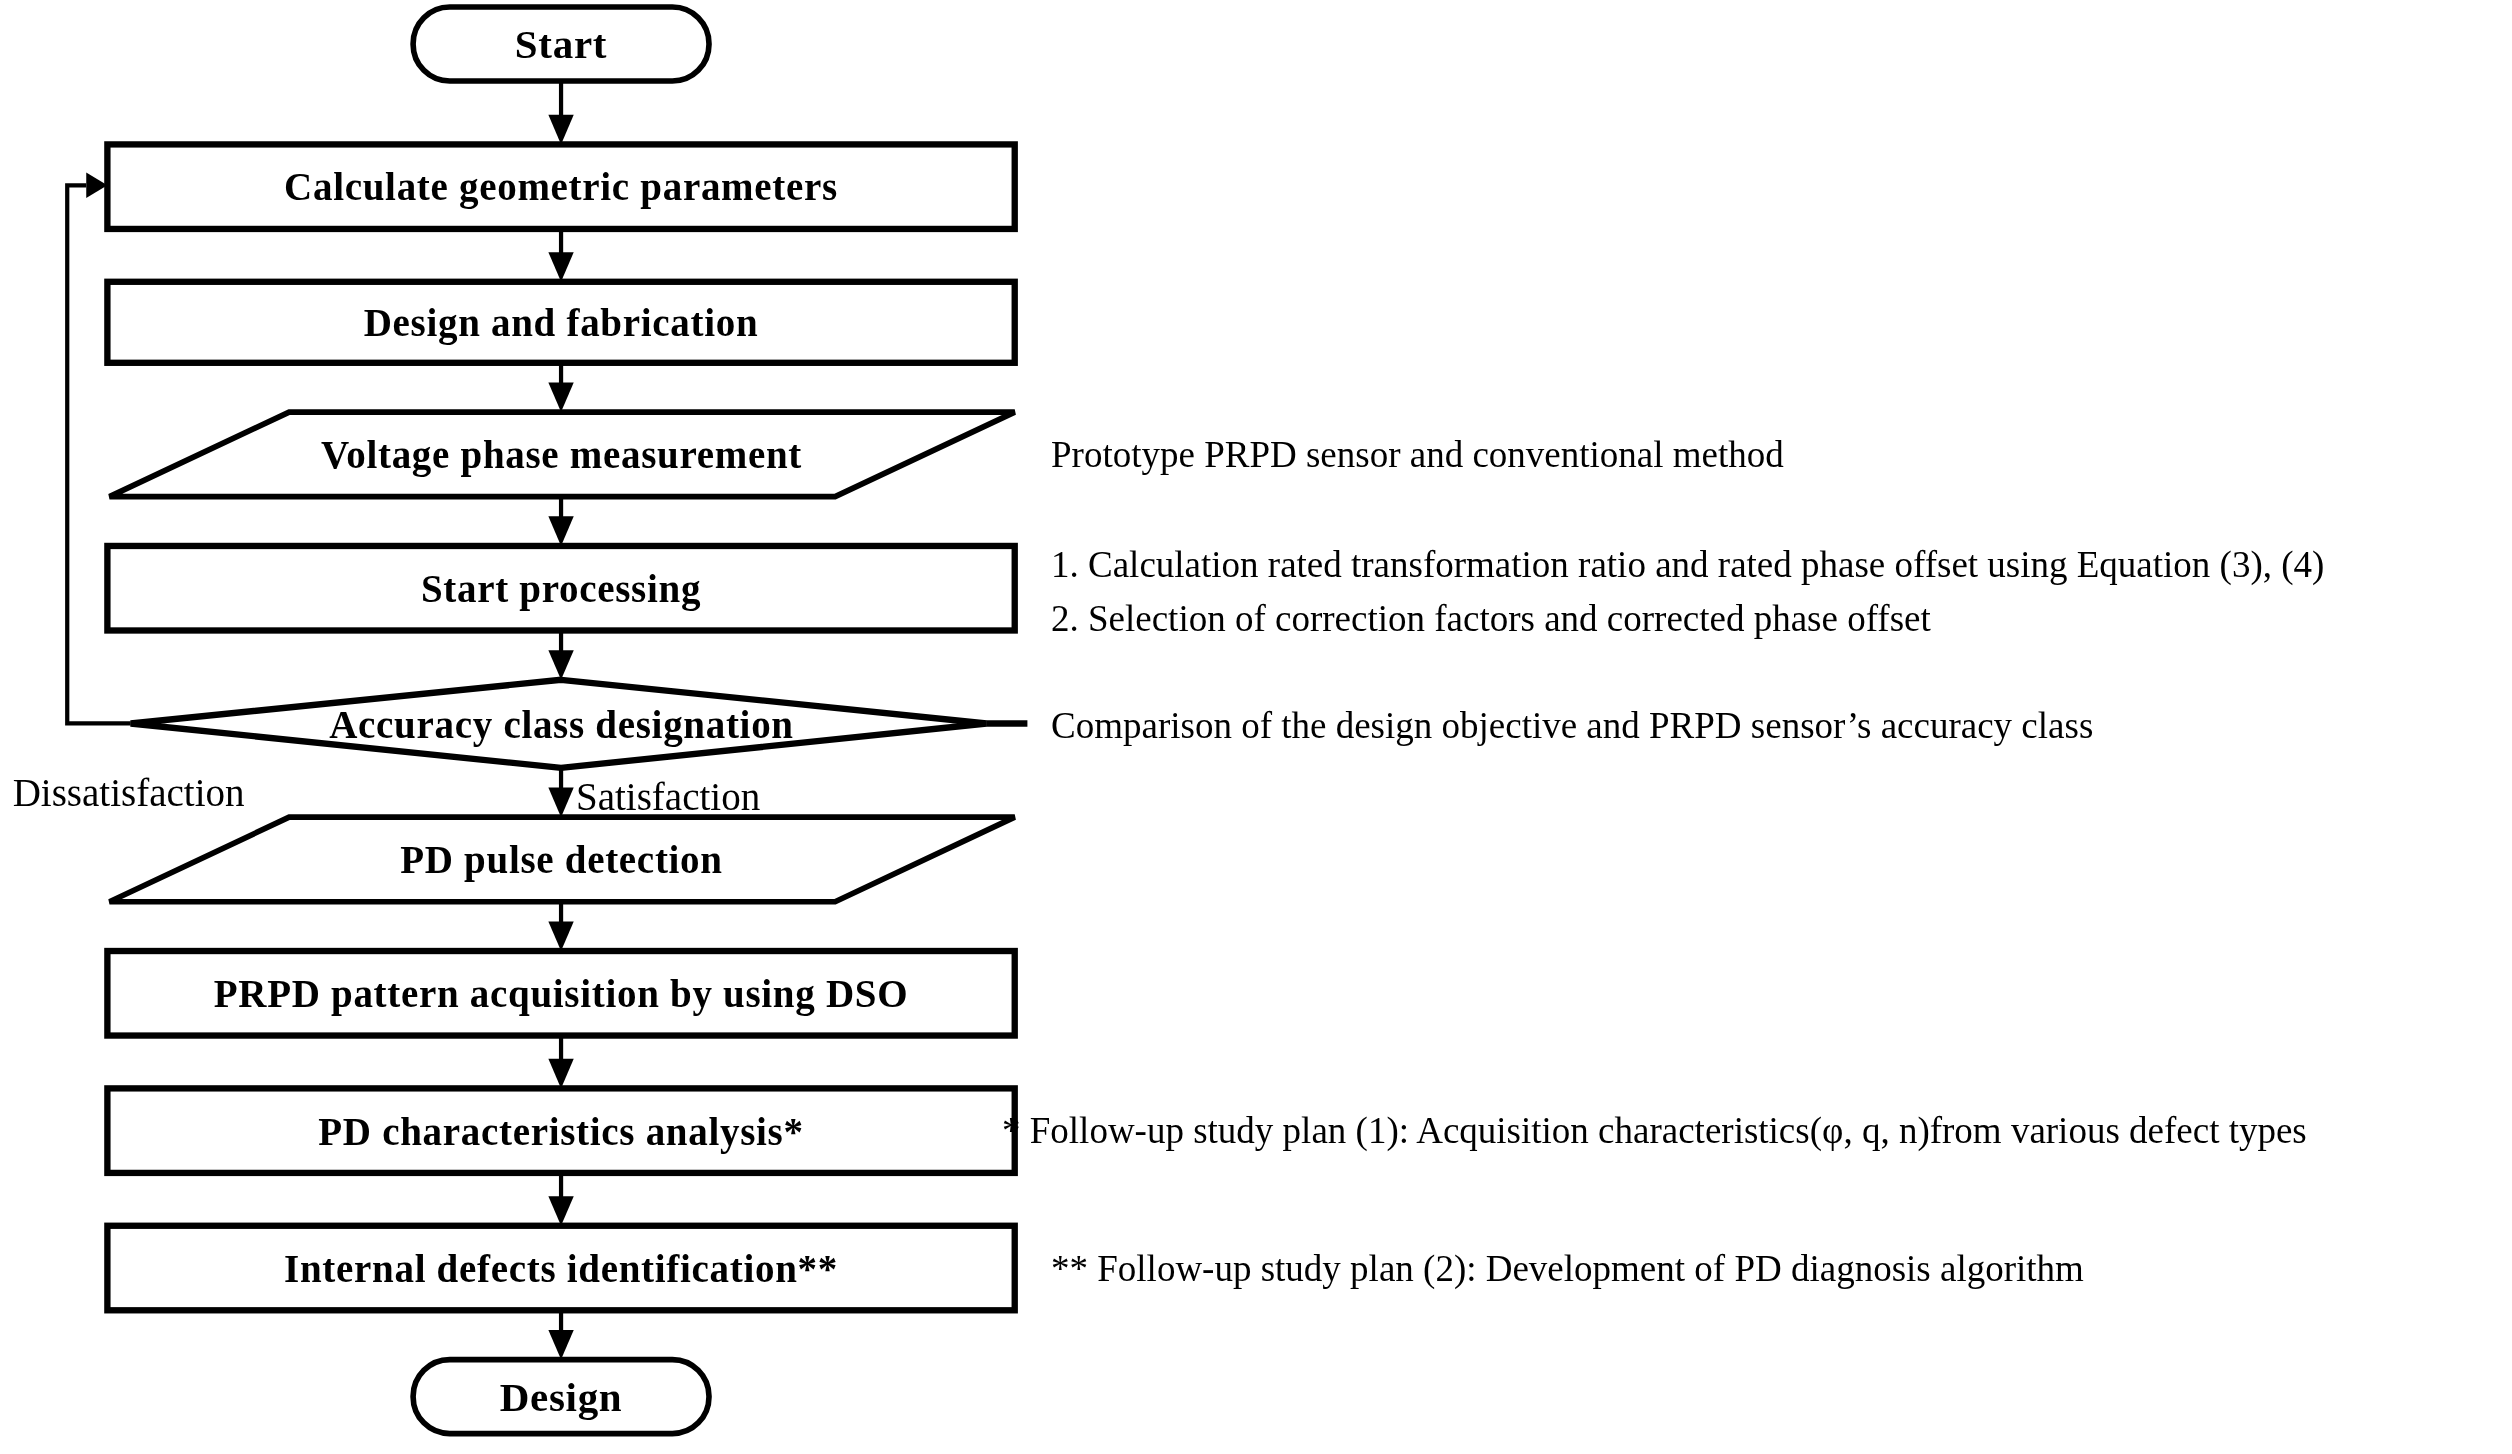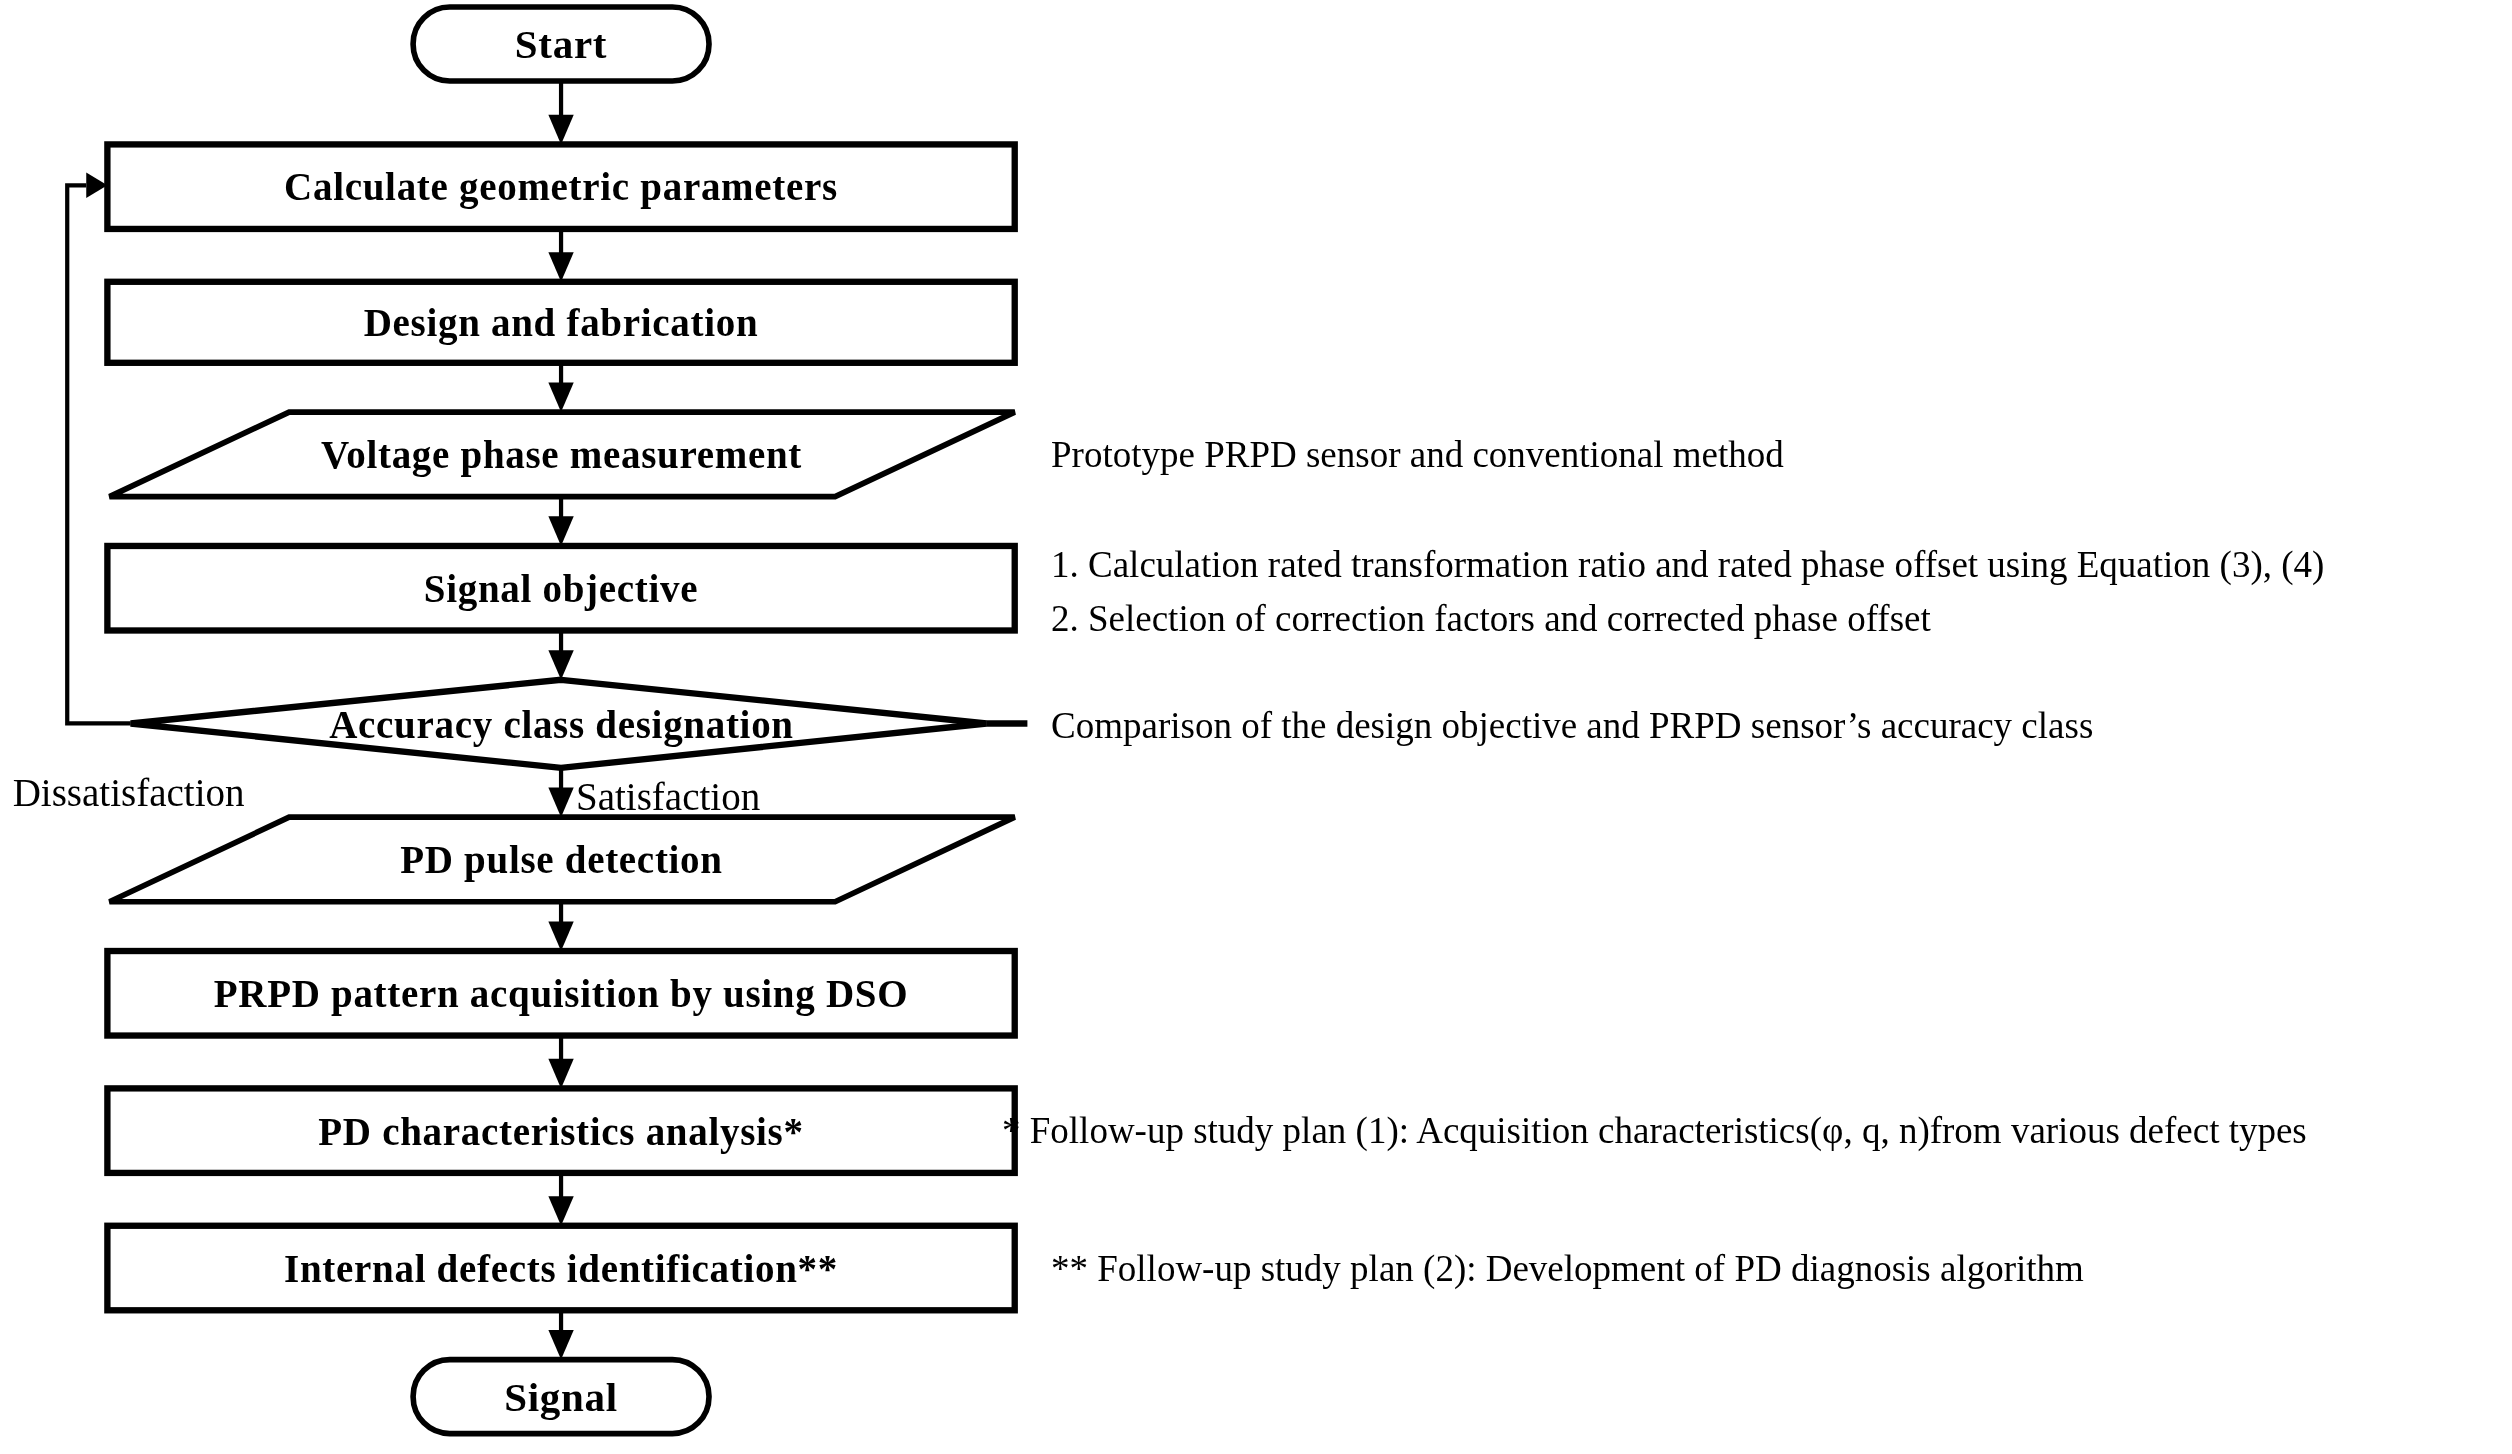--- a/index.html
+++ b/index.html
@@ -151,33 +151,33 @@
   </svg>
 
   <div class="node-label terminator-label" style="left:413px; top:7px; width:296px; height:74px;">Start</div>
 
   <div class="node-label" style="left:107px; top:144px; width:908px; height:85px;">Calculate geometric parameters</div>
 
   <div class="node-label" style="left:107px; top:282px; width:908px; height:81px;">Design and fabrication</div>
 
   <div class="node-label" style="left:209px; top:412px; width:705px; height:85px;">Voltage phase measurement</div>
 
-  <div class="node-label" style="left:107px; top:546px; width:908px; height:85px;">Signal objective</div>
+  <div class="node-label" style="left:107px; top:546px; width:908px; height:85px;">Start processing</div>
 
   <div class="node-label" style="left:209px; top:680px; width:705px; height:88px;">Accuracy class designation</div>
 
   <div class="node-label" style="left:209px; top:817px; width:705px; height:85px;">PD pulse detection</div>
 
   <div class="node-label" style="left:107px; top:951px; width:908px; height:85px;font-family:Liberation Serif, serif;">PRPD pattern acquisition by using DSO</div>
 
   <div class="node-label" style="left:107px; top:1089px; width:908px; height:85px;">PD characteristics analysis*</div>
 
   <div class="node-label" style="left:107px; top:1226px; width:908px; height:85px;">Internal defects identification**</div>
 
-  <div class="node-label terminator-label" style="left:413px; top:1360px; width:296px; height:74px;">Signal</div>
+  <div class="node-label terminator-label" style="left:413px; top:1360px; width:296px; height:74px;">Design</div>
 
   <div class="edge-label" style="left:12.7px; top:768px; height:49px;text-align:center;">Dissatisfaction</div>
 
   <div class="edge-label" style="left:576px; top:772px; height:49px;">Satisfaction</div>
 
   <div class="annotation" style="left:1051px; top:430px; height:49px;">Prototype PRPD sensor and conventional method</div>
 
   <div class="annotation-multiline" style="left:1051px; top:538px;">
     <div>1. Calculation rated transformation ratio and rated phase offset using Equation (3), (4)</div>
     <div>2. Selection of correction factors and corrected phase offset</div>

